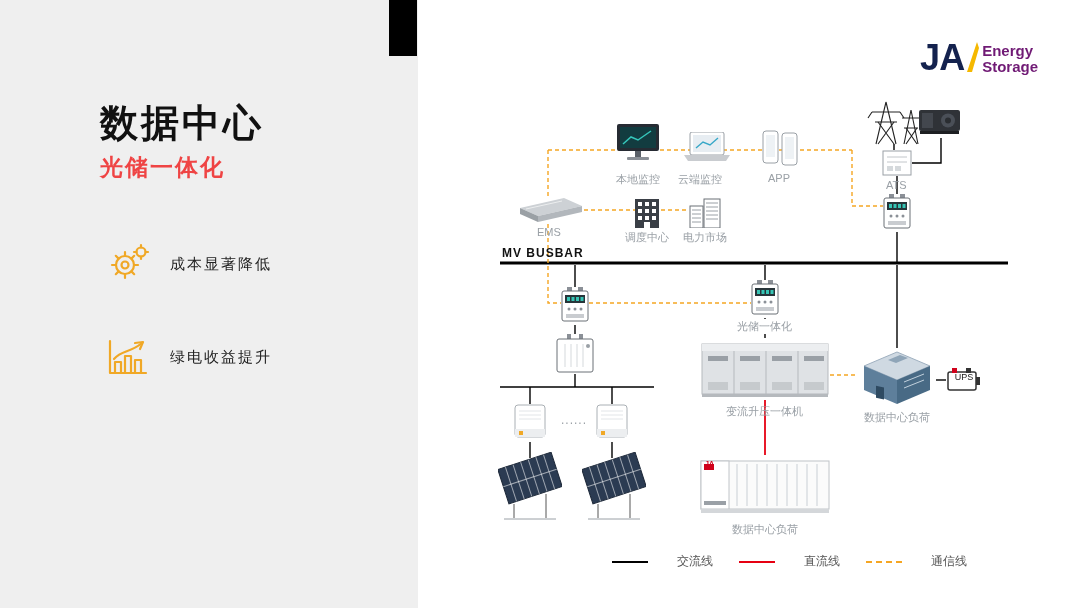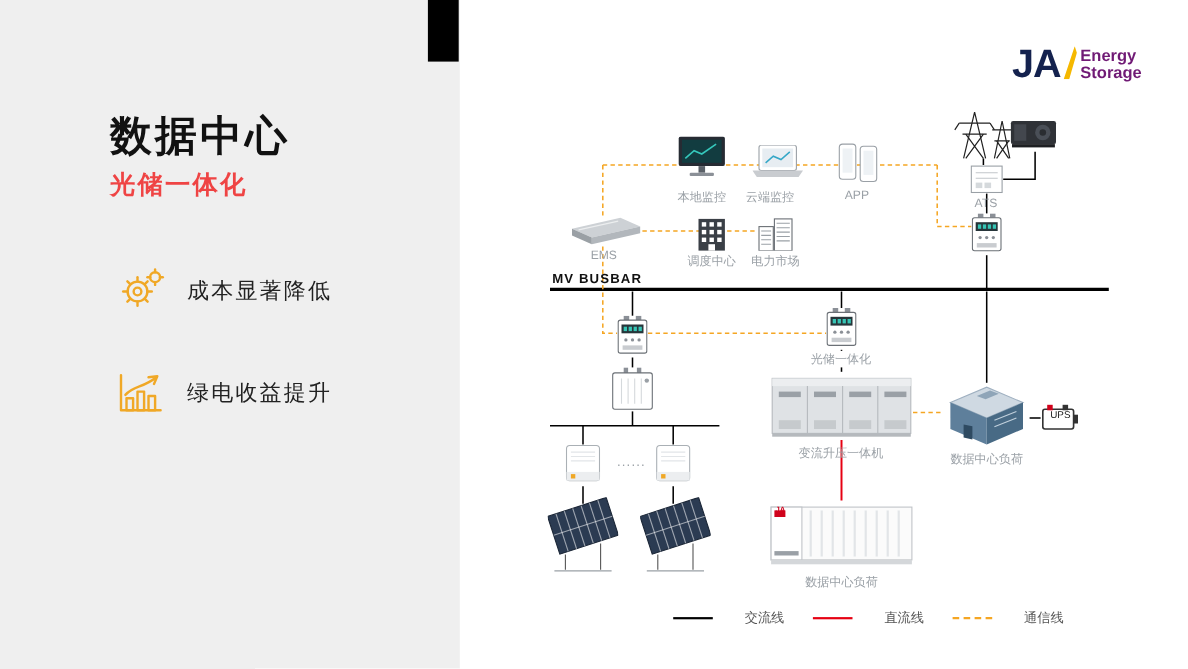--- a/index.html
+++ b/index.html
@@ -7,21 +7,21 @@
          font-family:"Liberation Sans","DejaVu Sans",sans-serif;}
   .left-panel{position:absolute;left:0;top:0;width:418px;height:608px;background:#efefef;}
   .corner-tab{position:absolute;left:389px;top:0;width:28px;height:56px;background:#000;}
   .title{position:absolute;left:100px;top:98px;margin:0;font-size:38px;font-weight:800;
          color:#111;letter-spacing:3px;}
   .subtitle{position:absolute;left:100px;top:152px;margin:0;font-size:23px;font-weight:700;
          color:#ef4444;letter-spacing:2px;}
   .bullets{position:absolute;left:104px;top:240px;}
   .bullet{display:flex;align-items:center;height:48px;margin-bottom:45px;}
   .bullet-icon{width:48px;height:48px;flex:0 0 48px;}
-  .bullet-label{margin-left:18px;font-size:20px;color:#222;letter-spacing:2px;}
+  .bullet-label{margin-left:18px;font-size:15px;color:#222;letter-spacing:2px;}
   .logo{position:absolute;right:42px;top:40px;display:flex;align-items:flex-start;}
   .logo-ja{font-size:36px;line-height:36px;font-weight:800;color:#14224e;letter-spacing:-1px;}
   .logo-accent{margin:2px 3px 0 1px;}
   .logo-text{display:flex;flex-direction:column;margin-top:3px;}
   .logo-text span{font-size:15px;line-height:16px;font-weight:700;color:#701a75;}
   .wires{position:absolute;left:0;top:0;width:1080px;height:608px;pointer-events:none;}
   .n{position:absolute;}
   .node-label{position:absolute;font-size:11px;color:#9aa0a6;white-space:nowrap;}
   .busbar-label{position:absolute;left:502px;top:246px;font-size:12px;font-weight:700;
          color:#111;letter-spacing:1px;}

